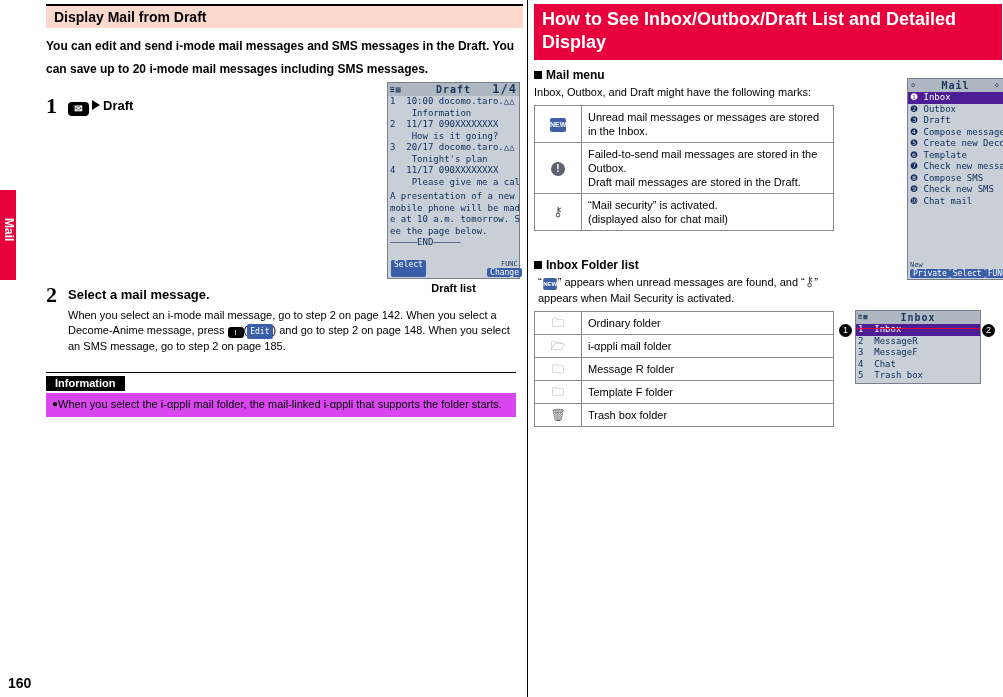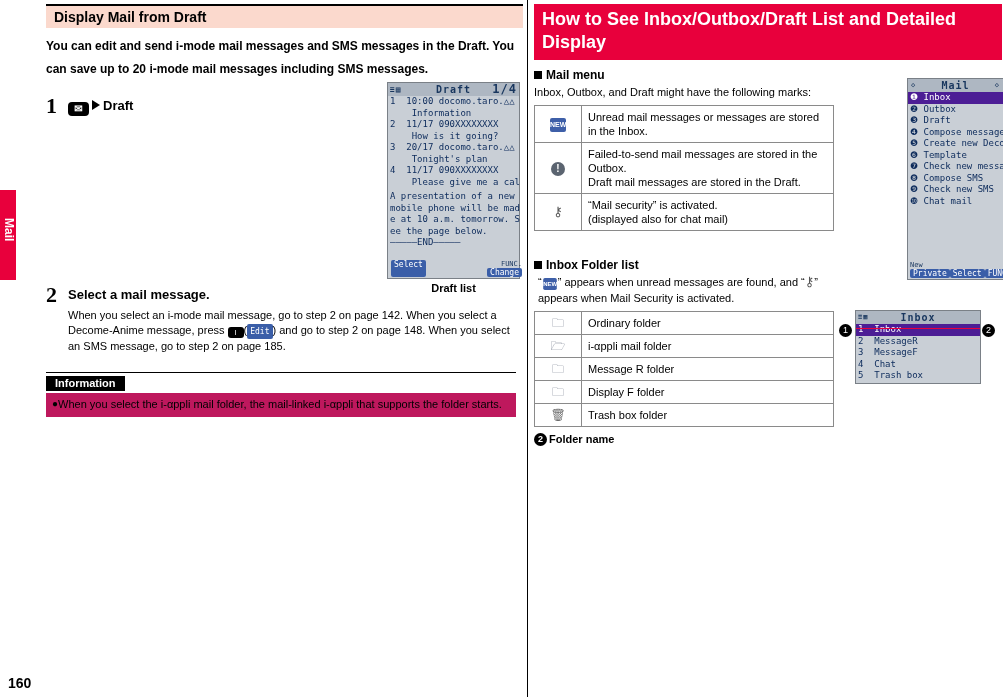--- a/index.html
+++ b/index.html
@@ -150,21 +150,21 @@
   .info-title {
     display: inline-block;
     background: #000;
     color: #fff;
     font-size: 11px;
     font-weight: bold;
     padding: 1px 9px 2px 9px;
     margin-top: 3px;
   }
   .info-body {
-    background: #be185d;
+    background: #d946ef;
     width: 470px;
     box-sizing: border-box;
     padding: 4px 6px 6px 6px;
     font-size: 11px;
     line-height: 14px;
     margin-top: 2px;
   }
   .bullet-dot { font-size: 10px; vertical-align: 1px; }
   
   .red-head {
@@ -455,32 +455,29 @@
       <tr>
         <td class="icn"><span class="glyph g-folder">🗁</span></td>
         <td>i-αppli mail folder</td>
       </tr>
       <tr>
         <td class="icn"><span class="glyph g-folder">🗀</span></td>
         <td>Message R folder</td>
       </tr>
       <tr>
         <td class="icn"><span class="glyph g-folder">🗀</span></td>
-        <td>Display F folder</td>
+        <td>Template F folder</td>
       </tr>
       <tr>
         <td class="icn"><span class="glyph g-trash">🗑</span></td>
         <td>Trash box folder</td>
       </tr>
     </tbody>
       </table>
 
-    <div style="font-size:11px;font-weight:bold;margin-top:6px;">
-      <span class="cnum">2</span><span>Folder name</span>
-    </div>
 
     <div style="position:absolute; left:321px; top:310px;">
       <span class="cnum" style="position:absolute;left:-16px;top:14px;">1</span>
       <span class="cnum" style="position:absolute;right:-16px;top:14px;">2</span>
       <div class="phone" style="width:124px; height:72px;">
         <div class="ph-title">
           <span style="position:absolute;left:2px;top:0;font-size:7px;">≡▦</span>
           <span>Inbox</span>
         </div>
         <div class="ph-row ph-sel">1  Inbox</div>

